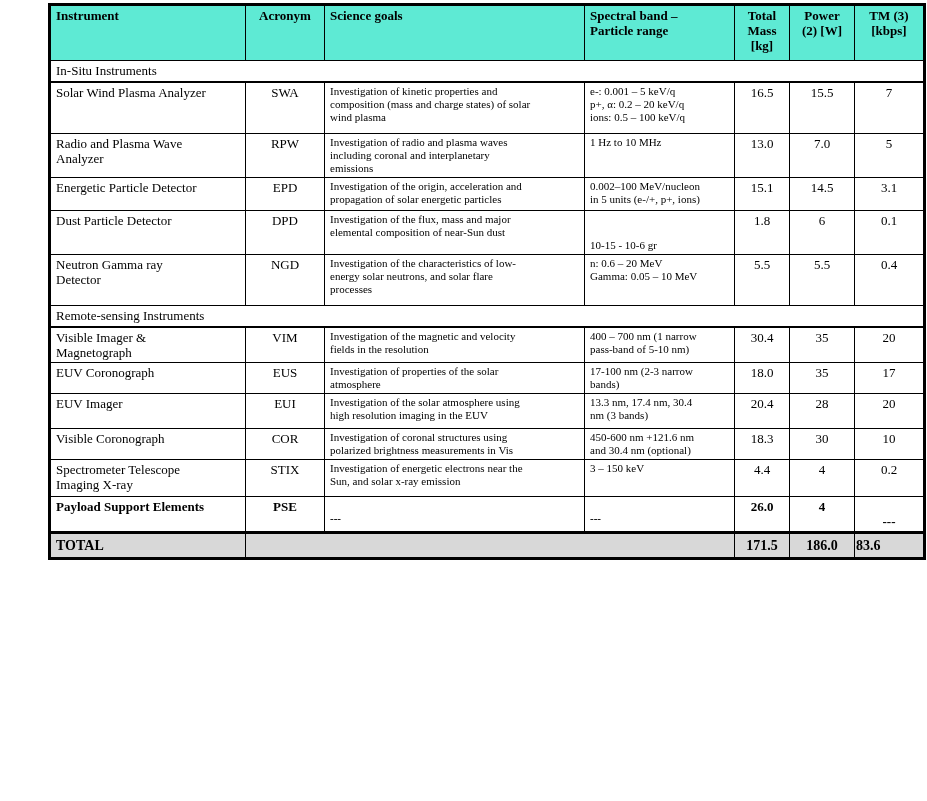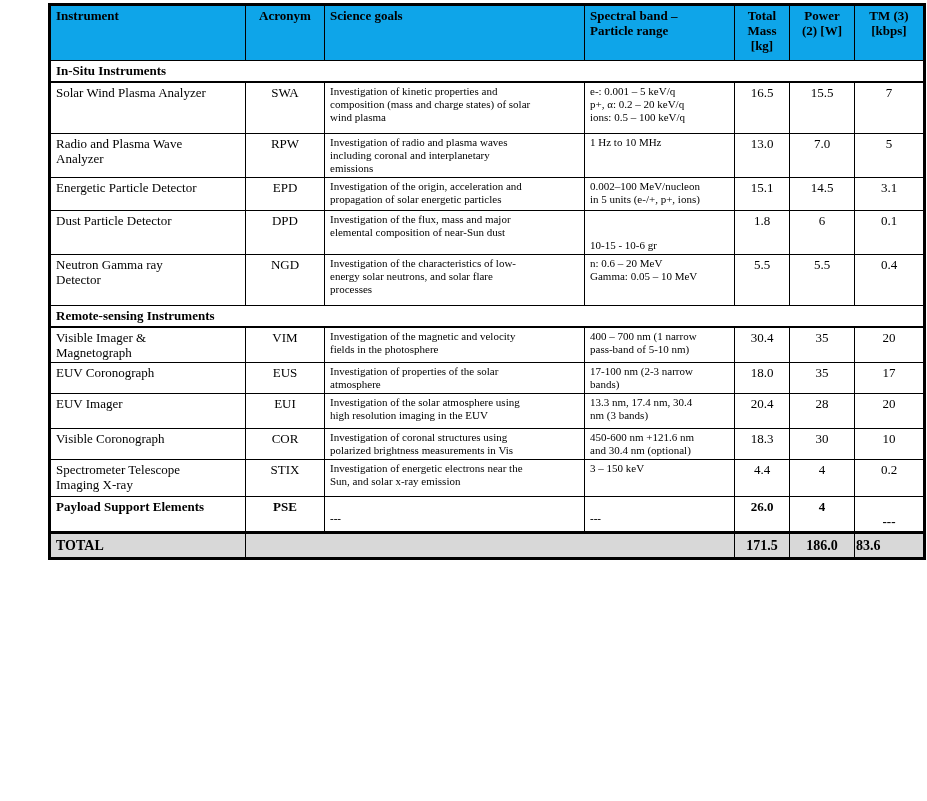--- a/index.html
+++ b/index.html
@@ -28,21 +28,21 @@
   }
   table.instruments th,
   table.instruments td {
     border: 1px solid #000000;
     vertical-align: top;
     padding: 2px 5px;
     white-space: pre-line;
     overflow: hidden;
   }
   thead th {
-    background: #0ea5e9;
+    background: #5eead4;
     font-weight: bold;
     font-size: 13px;
     line-height: 15px;
     text-align: left;
     border-bottom: 3px solid #000000;
     height: 50px;
   }
   thead th.center { text-align: center; }
   td.instrument {
     font-size: 13px;
@@ -56,21 +56,21 @@
   td.goals, td.spectral {
     font-size: 11px;
     line-height: 13px;
   }
   td.num {
     text-align: center;
     font-size: 13px;
     line-height: 15px;
   }
   tr.section td {
-    font-weight: bold;
+    font-weight: normal;
     font-size: 13px;
     line-height: 15px;
     padding: 2px 5px;
     height: 16px;
     border-bottom: 2px solid #000000;
   }
   tfoot tr.total td {
     background: #d8d8d8;
     font-weight: bold;
     font-size: 14px;
@@ -179,21 +179,21 @@
           <td class="num tm">0.4</td>
         </tr>
         <tr class="section">
           <td colspan="7">Remote-sensing Instruments</td>
         </tr>
         <tr style="height: 32px;">
           <td class="instrument">Visible Imager &amp;
 Magnetograph</td>
           <td class="acronym">VIM</td>
           <td class="goals">Investigation of the magnetic and velocity
-fields in the photosphere</td>
+fields in the resolution</td>
           <td class="spectral">400 – 700 nm (1 narrow
 pass-band of 5-10 nm)</td>
           <td class="num mass">30.4</td>
           <td class="num power">35</td>
           <td class="num tm">20</td>
         </tr>
         <tr style="height: 31px;">
           <td class="instrument">EUV Coronograph</td>
           <td class="acronym">EUS</td>
           <td class="goals">Investigation of properties of the solar

